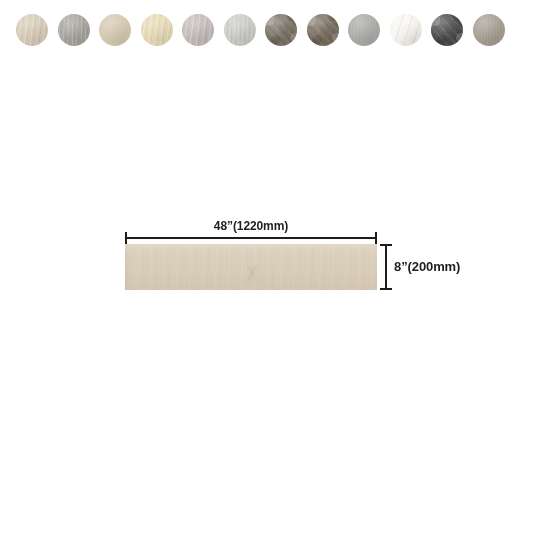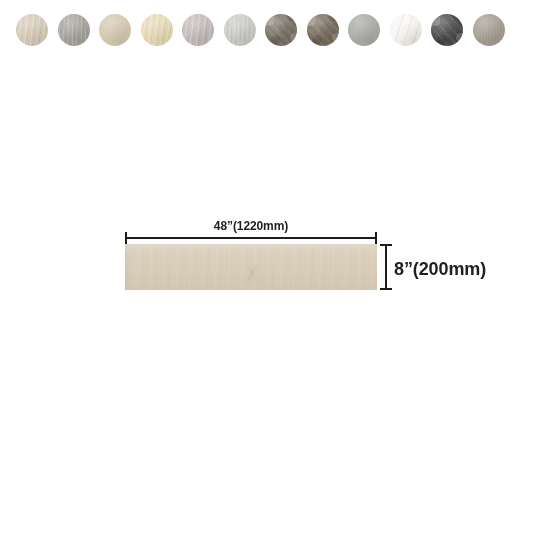--- a/index.html
+++ b/index.html
@@ -215,21 +215,21 @@
   #dim-width-label {
     left: 125px;
     top: 219px;
     width: 252px;
     text-align: center;
     font-size: 12px;
   }
   #dim-height-label {
     left: 394px;
     top: 259px;
-    font-size: 18px;
+    font-size: 13px;
   }
 </style>
 </head>
 <body style="background: rgb(255, 255, 255);">
 
 <div id="swatch-strip">
     <div class="swatch" title="Light Oak Beige" style="left: 16px; background: rgb(215, 203, 183);">
       <div class="grain wood"></div>
       <div class="sheen"></div>
     </div>

